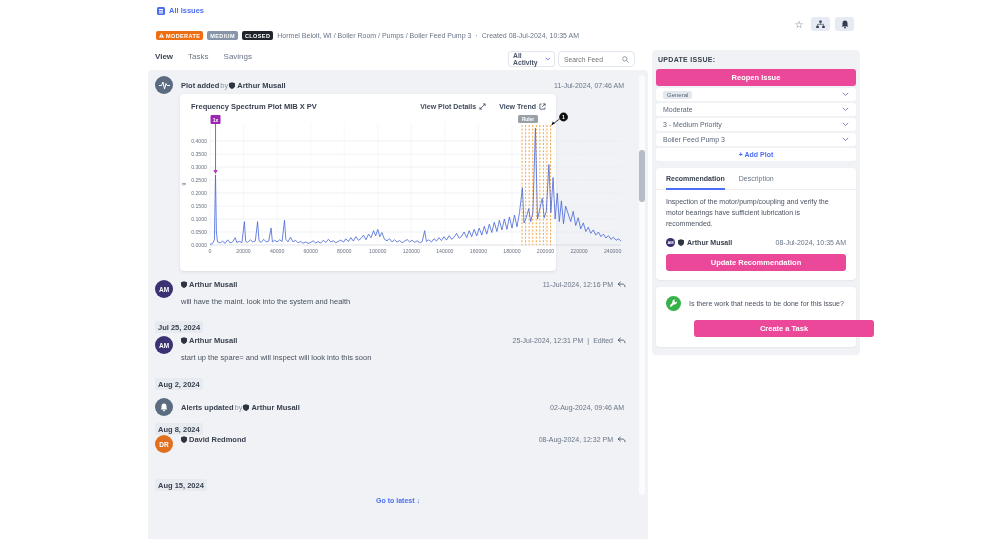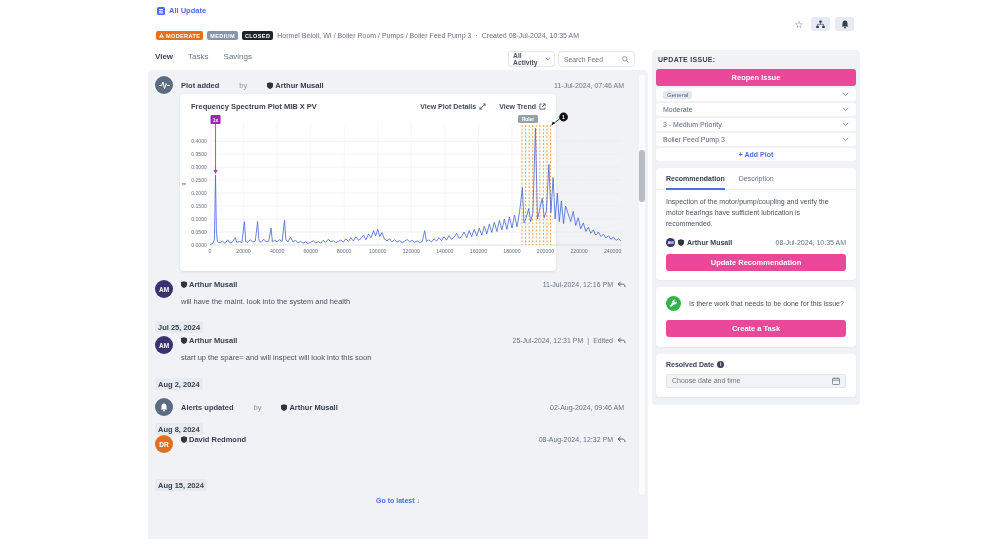--- a/index.html
+++ b/index.html
@@ -38,21 +38,21 @@
 
   
   .feed-panel { position:absolute; left:148px; top:70px; width:500px; height:469px;
                 background:#f0f2f5; border-radius:4px 4px 0 0; }
   .event-row { position:absolute; left:7px; right:24px; display:flex; align-items:center; gap:8px; }
   .avatar { width:18px; height:18px; border-radius:50%; color:#fff; font-size:6.5px; font-weight:700;
             display:flex; align-items:center; justify-content:center; flex:none; }
   .avatar-slate { background:#5b6b80; }
   .avatar-am { background:#3a3173; }
   .avatar-dr { background:#e07020; }
-  .ev-text { font-size:7.5px; color:#8a93a3; display:flex; align-items:center; gap:20px; }
+  .ev-text { font-size:7.5px; color:#8a93a3; display:flex; align-items:center; gap:1px; }
   .ev-action { font-weight:700; color:#39414f; }
   .user-name { font-weight:700; color:#39414f; display:inline-flex; align-items:center; gap:2px; }
   .ev-time { margin-left:auto; font-size:7px; color:#6a7587; }
 
   .chart-card { position:absolute; left:32px; top:24px; width:376px; height:177px; background:#fff;
                 border-radius:4px; box-shadow:0 1px 3px rgba(20,30,60,.10); }
   .chart-head { display:flex; align-items:center; padding:8px 10px 0 11px; }
   .chart-title { font-size:7.5px; font-weight:700; color:#39414f; }
   .chart-links { margin-left:auto; display:flex; gap:13px; }
   .chart-link { font-size:7px; color:#3f4a5c; font-weight:600; display:flex; align-items:center; gap:3px; cursor:pointer; }
@@ -100,21 +100,21 @@
   .rec-author { display:flex; align-items:center; gap:3px; padding:8px 10px 0; font-size:7px; color:#39414f; }
   .mini-avatar { width:9px; height:9px; border-radius:50%; background:#3a3173; color:#fff; font-size:4px;
                  font-weight:700; display:flex; align-items:center; justify-content:center; }
   .rec-author .time { margin-left:auto; color:#6a7587; }
   .card-btn-wrap { padding:7px 10px 9px; }
   .task-card { padding:9px 10px 10px; }
   .task-head { display:flex; align-items:center; gap:8px; }
   .task-icon { width:15px; height:15px; border-radius:50%; background:#36b24a; display:flex;
                align-items:center; justify-content:center; flex:none; }
   .task-text { font-size:7px; color:#4a5260; }
-  .task-card .btn-primary { margin-top:9px; }
+  .task-card .btn-primary { margin-top:9px;margin-left:28px; }
   .resolved-card { padding:7px 10px 9px; }
   .resolved-label { font-size:7px; font-weight:700; color:#39414f; display:flex; align-items:center; gap:3px; }
   .info-icon { width:7px; height:7px; border-radius:50%; background:#3c4557; color:#fff; font-size:5px;
                display:flex; align-items:center; justify-content:center; font-weight:700; }
   .date-input { margin-top:6px; height:14px; background:#f1f3f6; border:1px solid #e2e6ee; border-radius:2px;
                 display:flex; align-items:center; padding:0 5px; cursor:pointer; }
   .date-input input { flex:1; border:none; outline:none; background:transparent; font-size:7px; color:#8a93a3;
                       font-family:"Liberation Sans",sans-serif; }
 </style>
 </head>
@@ -122,21 +122,21 @@
 
 <div class="page">
 
   <div class="breadcrumb-row">
     <svg width="8" height="8" viewBox="0 0 8 8">
         <rect width="8" height="8" rx="1.5" fill="#4c6ef5"></rect>
         <rect x="2" y="2" width="4" height="1" fill="#fff"></rect>
         <rect x="2" y="3.7" width="4" height="1" fill="#fff"></rect>
         <rect x="2" y="5.4" width="4" height="1" fill="#fff"></rect>
       </svg>
-    <a class="crumb-link" href="#">All Update</a>
+    <a class="crumb-link" href="#">All Issues</a>
   </div>
   <div class="meta-row">
     <span class="badge badge-moderate">
       <svg width="5" height="5" viewBox="0 0 6 6">
           <path d="M3 0 L6 5.4 H0 Z" fill="#fff"></path>
           <rect x="2.6" y="1.8" width="0.8" height="2" fill="#ed6f13"></rect>
           <rect x="2.6" y="4.2" width="0.8" height="0.8" fill="#ed6f13"></rect>
         </svg>
       <span>MODERATE</span>
     </span>
@@ -438,27 +438,14 @@
         <span class="task-icon">
           <svg width="9" height="9" viewBox="0 0 10 10">
               <path d="M8.8 2.6 A2.6 2.6 0 0 1 5.4 5.8 L3 8.2 A1.1 1.1 0 0 1 1.4 6.6 L3.8 4.2 A2.6 2.6 0 0 1 7 0.8 L5.6 2.2 L7.4 4 Z" fill="#fff"></path>
             </svg>
         </span>
         <span class="task-text">Is there work that needs to be done for this issue?</span>
       </div>
       <button class="btn-primary">Create a Task</button>
     </div>
 
-    <div class="sb-card resolved-card">
-      <div class="resolved-label">
-        <span>Resolved Date</span>
-        <span class="info-icon">i</span>
-      </div>
-      <div class="date-input">
-        <input type="text" placeholder="Choose date and time" style="">
-        <svg width="8" height="8" viewBox="0 0 9 9">
-            <rect x="0.5" y="1.5" width="8" height="7" rx="1" stroke="#6a7587" stroke-width="0.9" fill="none"></rect>
-            <path d="M2.5 0.5 V2.5 M6.5 0.5 V2.5 M0.5 3.6 H8.5" stroke="#6a7587" stroke-width="0.9"></path>
-          </svg>
-      </div>
-    </div>
   </aside>
 </div>
 
 </body></html>

